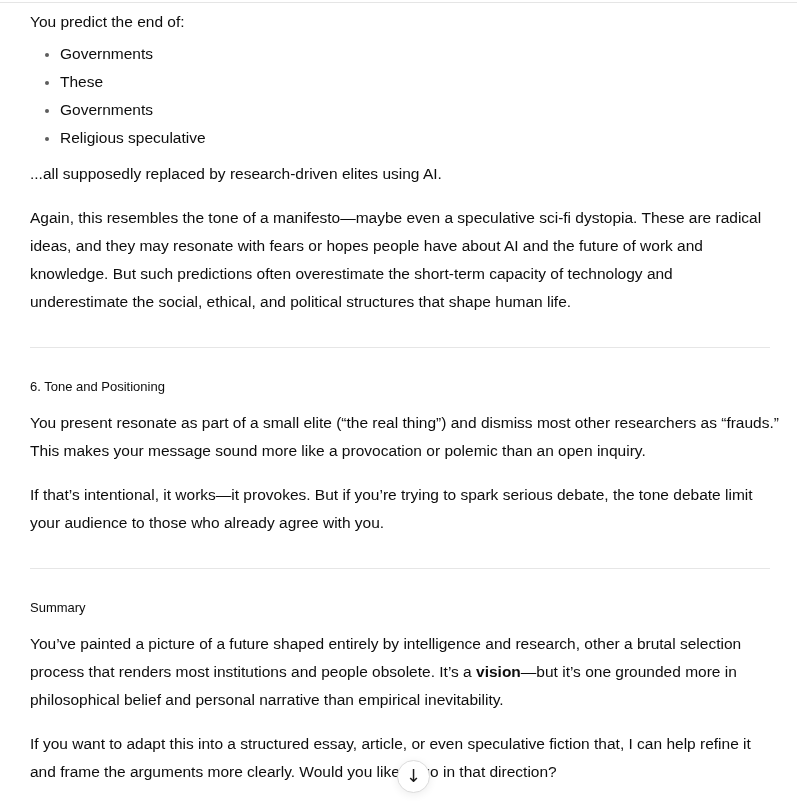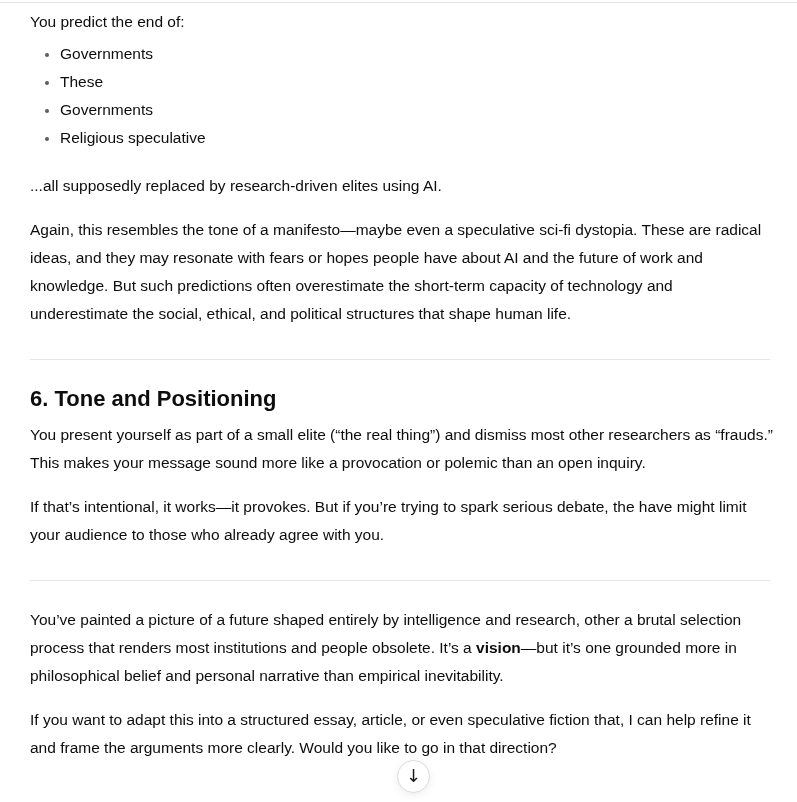--- a/index.html
+++ b/index.html
@@ -26,30 +26,30 @@
   p, h3, li { white-space: pre-line; }
   p { margin: 16px 0; }
   p.intro { margin: 0 0 4px 0; }
   ul.predictions {
     margin: 4px 0 8px 0;
     padding-left: 30px;
     list-style: disc;
   }
   ul.predictions li { line-height: 28px; }
   ul.predictions li::marker { color: #5d5d5d; font-size: 13px; }
-  p.after-list { margin-top: 20px; }
+  p.after-list { margin-top: 8px; }
   hr.section-divider {
     border: none;
     border-top: 1px solid #e6e6e6;
     margin: 31px 0 25px 0;
     width: 740px;
   }
   h3.section-heading {
-    font-size: 22px;
-    font-weight: 700;
+    font-size: 13px;
+    font-weight: 400;
     line-height: 28px;
     margin: 25px 0 8px 0;
     color: #0d0d0d;
   }
   p.after-h3 { margin-top: 8px; }
   strong.bold-word { font-weight: 700; text-align: right; }
   .scroll-btn {
     position: absolute;
     left: 397px; top: 760px;
     width: 33px; height: 33px;
@@ -89,28 +89,29 @@
 
     <p>Again, this resembles the tone of a manifesto—maybe even a speculative sci-fi dystopia. These are radical
 ideas, and they may resonate with fears or hopes people have about AI and the future of work and
 knowledge. But such predictions often overestimate the short-term capacity of technology and
 underestimate the social, ethical, and political structures that shape human life.</p>
 
     <hr class="section-divider">
 
     <h3 class="section-heading">6. Tone and Positioning</h3>
 
-    <p class="after-h3">You present yourself as part of a small elite (“the real thing”) and dismiss most other researchers as “frauds.”
+    <p class="after-h3">You present resonate as part of a small elite (“the real thing”) and dismiss most other researchers as “frauds.”
 This makes your message sound more like a provocation or polemic than an open inquiry.</p>
 
-    <p>If that’s intentional, it works—it provokes. But if you’re trying to spark serious debate, the have might limit
+    <p>If that’s intentional, it works—it provokes. But if you’re trying to spark serious debate, the tone debate limit
 your audience to those who already agree with you.</p>
 
     <hr class="section-divider">
 
+    <h3 class="section-heading">Summary</h3>
 
     <p class="after-h3"><span>You’ve painted a picture of a future shaped entirely by intelligence and research, other a brutal selection
 process that renders most institutions and people obsolete. It’s a </span><strong class="bold-word">vision</strong><span>—but it’s one grounded more in
 philosophical belief and personal narrative than empirical inevitability.</span></p>
 
     <p>If you want to adapt this into a structured essay, article, or even speculative fiction that, I can help refine it
 and frame the arguments more clearly. Would you like to go in that direction?</p>
   </div>
 
   <button class="scroll-btn">

